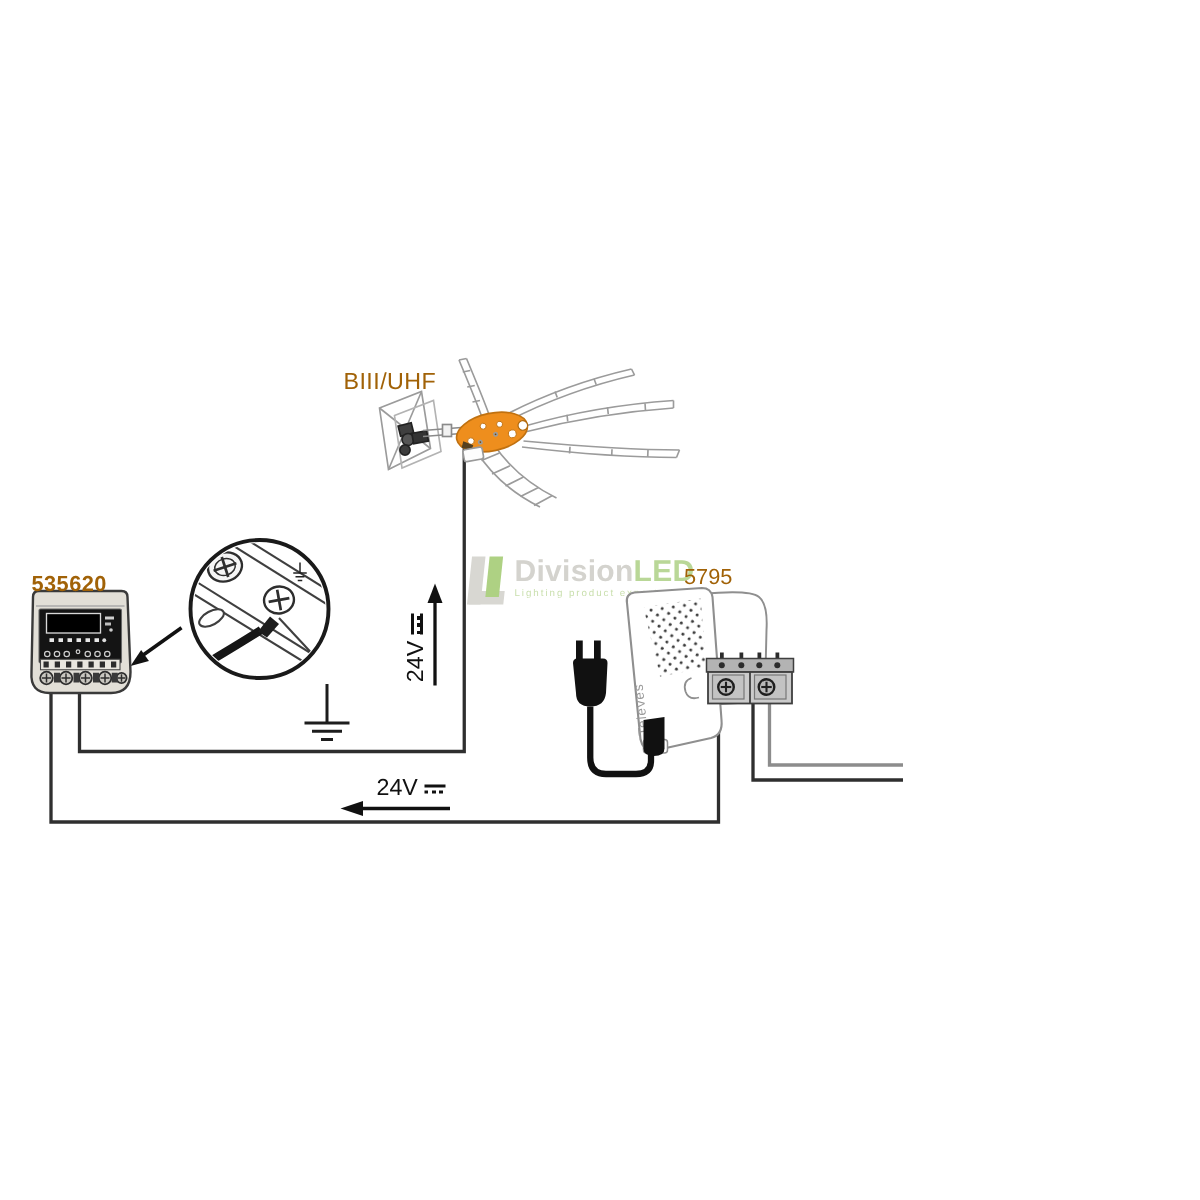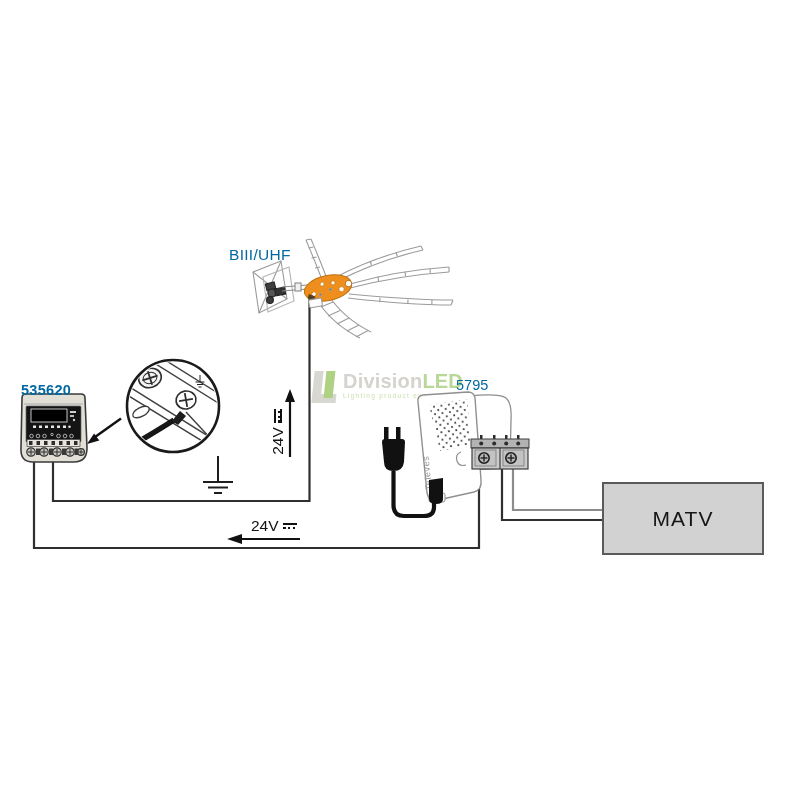--- a/index.html
+++ b/index.html
@@ -3,21 +3,21 @@
 <meta charset="utf-8">
 <style>
   html,body{margin:0;padding:0;background:#fff;}
   .stage{
     position:relative;width:800px;height:800px;background:#ffffff;overflow:hidden;
     font-family:"Liberation Sans", sans-serif;
   }
   .abs{position:absolute;}
   svg{display:block;}
   
-  .lbl{color:#0369a1;white-space:nowrap;}
+  .lbl{color:#a16207;white-space:nowrap;}
   .lbl-antenna{left:229px;top:246px;font-size:15.5px;letter-spacing:.3px;}
   .lbl-amp{left:21px;top:382px;font-size:14.5px;font-weight:bold;letter-spacing:.3px;}
   .lbl-psu{left:456px;top:377px;font-size:14.5px;}
   
   .matv{
     left:602px;top:482px;width:158px;height:69px;background:#d2d2d2;
     border:2px solid #5a5a5a;display:flex;align-items:center;justify-content:center;
     font-size:21px;color:#151515;letter-spacing:1px;
   }
   
@@ -329,23 +329,20 @@
       <path d="M429,480 L443,478 L443,499 Q443,504 436,504 Q429,504 429,499 Z" fill="#111"></path>
     </g>
   </svg>
 
   <div class="abs layer-txt lbl lbl-antenna">BIII/UHF</div>
 
   <div class="abs layer-txt lbl lbl-amp">535620</div>
 
   <div class="abs layer-txt lbl lbl-psu">5795</div>
 
-  <div class="abs layer-txt matv">
-    <span>MATV</span>
-  </div>
 
   <div class="abs layer-txt v24 v24-up">
     <span>24V</span>
     <span class="dc">
         <span class="bar" style="display: block;"></span>
         <span class="dots" style="display:block"></span>
         <span class="bar" style="display: block;"></span>
       </span>
   </div>
 

